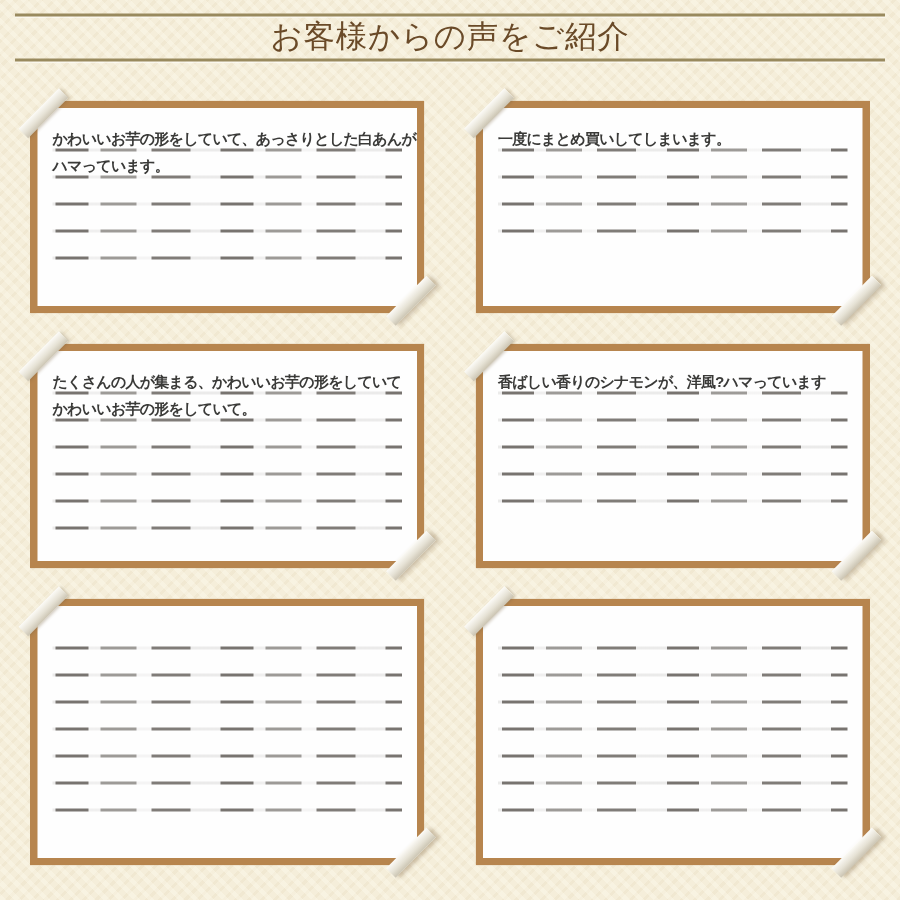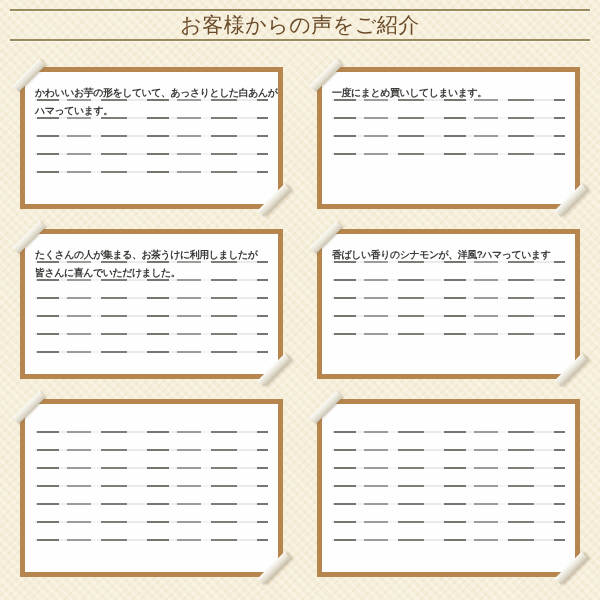--- a/index.html
+++ b/index.html
@@ -119,24 +119,24 @@
           <div class="rule-row"></div>
         </div>
     </div>
     <div class="fold tl"></div>
     <div class="fold br"></div>
   </div>
     <div class="card-wrap">
     <div class="card">
       <div class="rows">
           <div class="rule-row">
-            <span class="note-text">たくさんの人が集まる、お茶うけに利用しましたが</span>
+            <span class="note-text">たくさんの人が集まる、かわいいお芋の形をしていて</span>
           </div>
           <div class="rule-row">
-            <span class="note-text">皆さんに喜んでいただけました。</span>
+            <span class="note-text">かわいいお芋の形をしていて。</span>
           </div>
           <div class="rule-row"></div>
           <div class="rule-row"></div>
           <div class="rule-row"></div>
           <div class="rule-row"></div>
         </div>
     </div>
     <div class="fold tl"></div>
     <div class="fold br"></div>
   </div>

